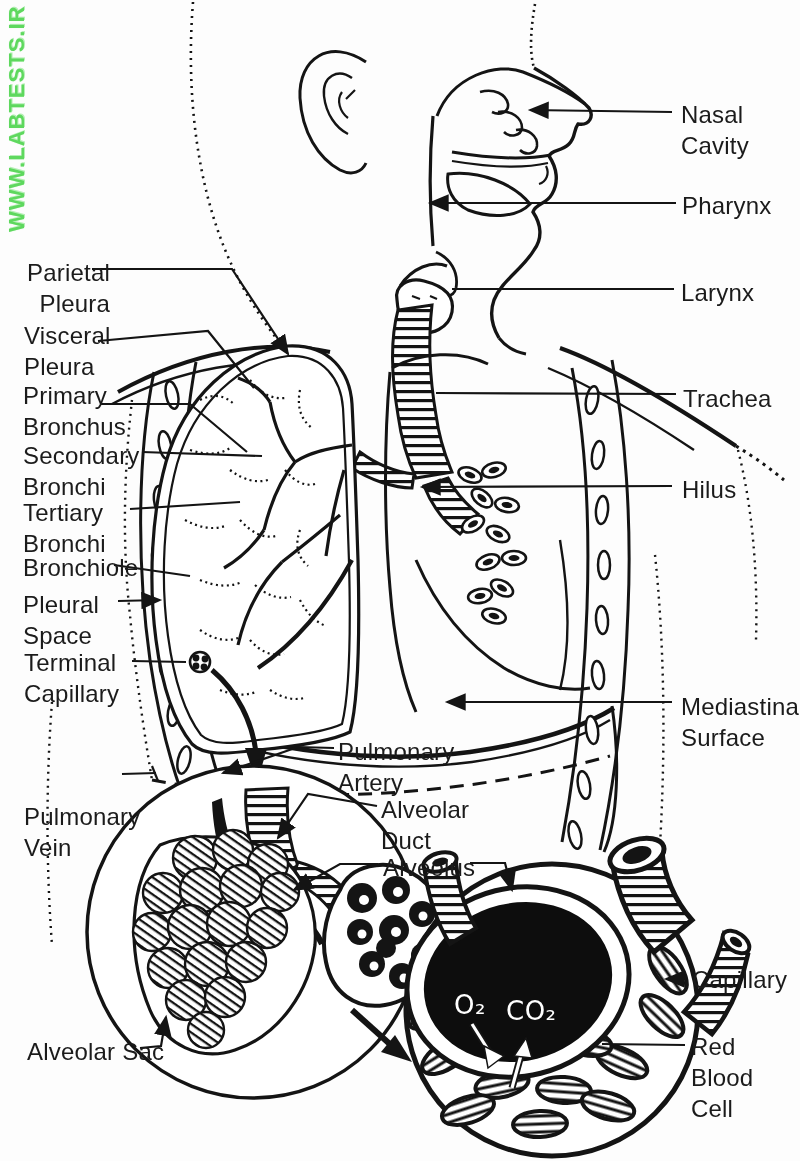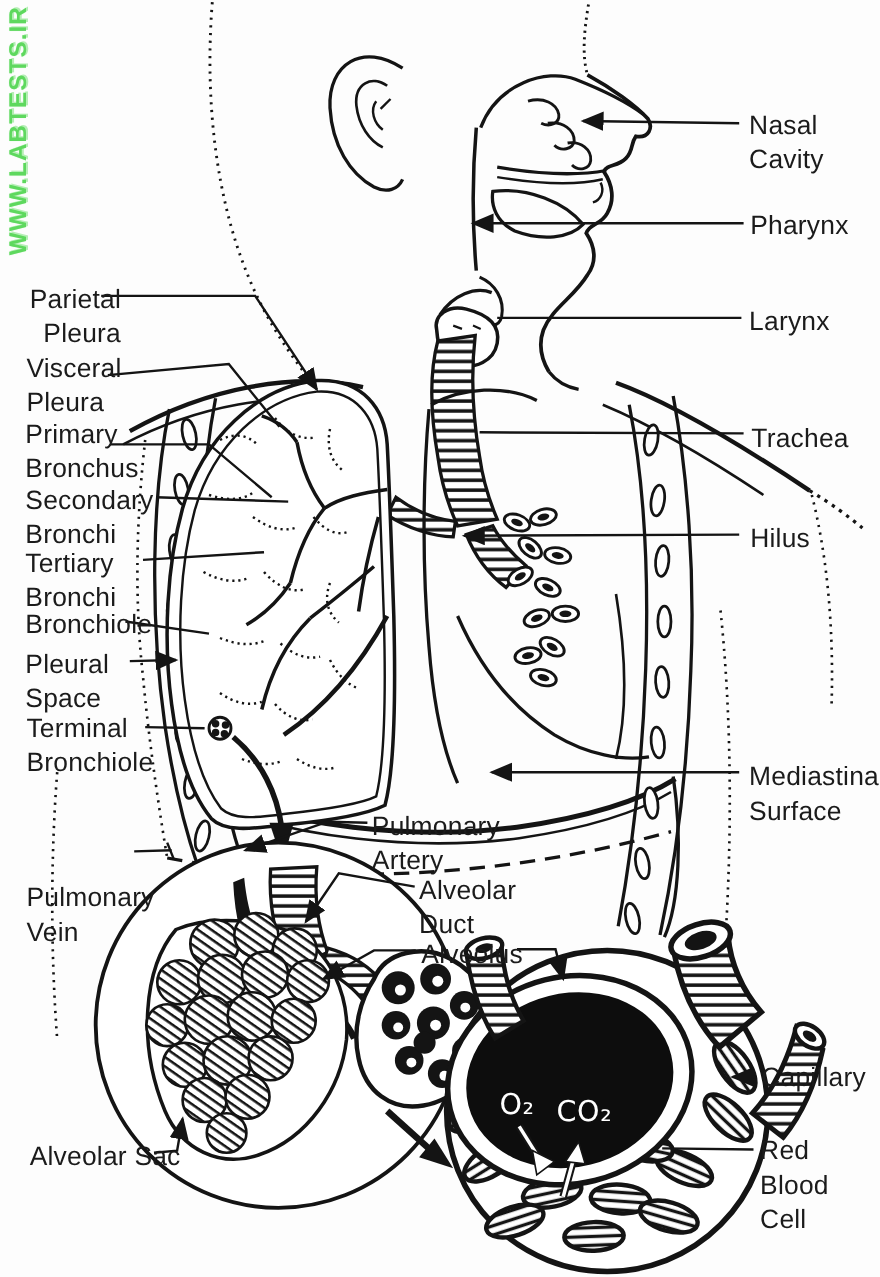--- a/index.html
+++ b/index.html
@@ -387,21 +387,21 @@
   <div class="lbl nowrap" style="left:692px;top:964px;">Capillary</div>
   <div class="lbl" style="left:691px;top:1031px;width:104px;">Red Blood Cell</div>
 
   <div class="lbl" style="left:24px;top:257px;width:86px;text-align:right;">Parietal Pleura</div>
   <div class="lbl" style="left:24px;top:320px;width:86px;">Visceral Pleura</div>
   <div class="lbl" style="left:23px;top:440px;width:108px;">Secondary Bronchi</div>
   <div class="lbl" style="left:23px;top:380px;width:100px;">Primary Bronchus</div>
   <div class="lbl" style="left:23px;top:497px;width:86px;">Tertiary Bronchi</div>
   <div class="lbl nowrap" style="left:23px;top:552px;">Bronchiole</div>
   <div class="lbl" style="left:23px;top:589px;width:78px;">Pleural Space</div>
-  <div class="lbl" style="left:24px;top:647px;width:108px;">Terminal Bronchiole</div>
+  <div class="lbl" style="left:24px;top:647px;width:108px;">Terminal Capillary</div>
   <div class="lbl" style="left:24px;top:801px;width:112px;">Pulmonary Vein</div>
   <div class="lbl nowrap" style="left:27px;top:1036px;">Alveolar Sac</div>
 
   <div class="lbl" style="left:338px;top:736px;width:112px;">Pulmonary Artery</div>
   <div class="lbl" style="left:381px;top:794px;width:90px;">Alveolar Duct</div>
   <div class="lbl nowrap" style="left:383px;top:852px;">Alveolus</div>
 
   <div class="gas" style="left:454px;top:990px;">O₂</div>
   <div class="gas" style="left:506px;top:996px;">CO₂</div>
 

